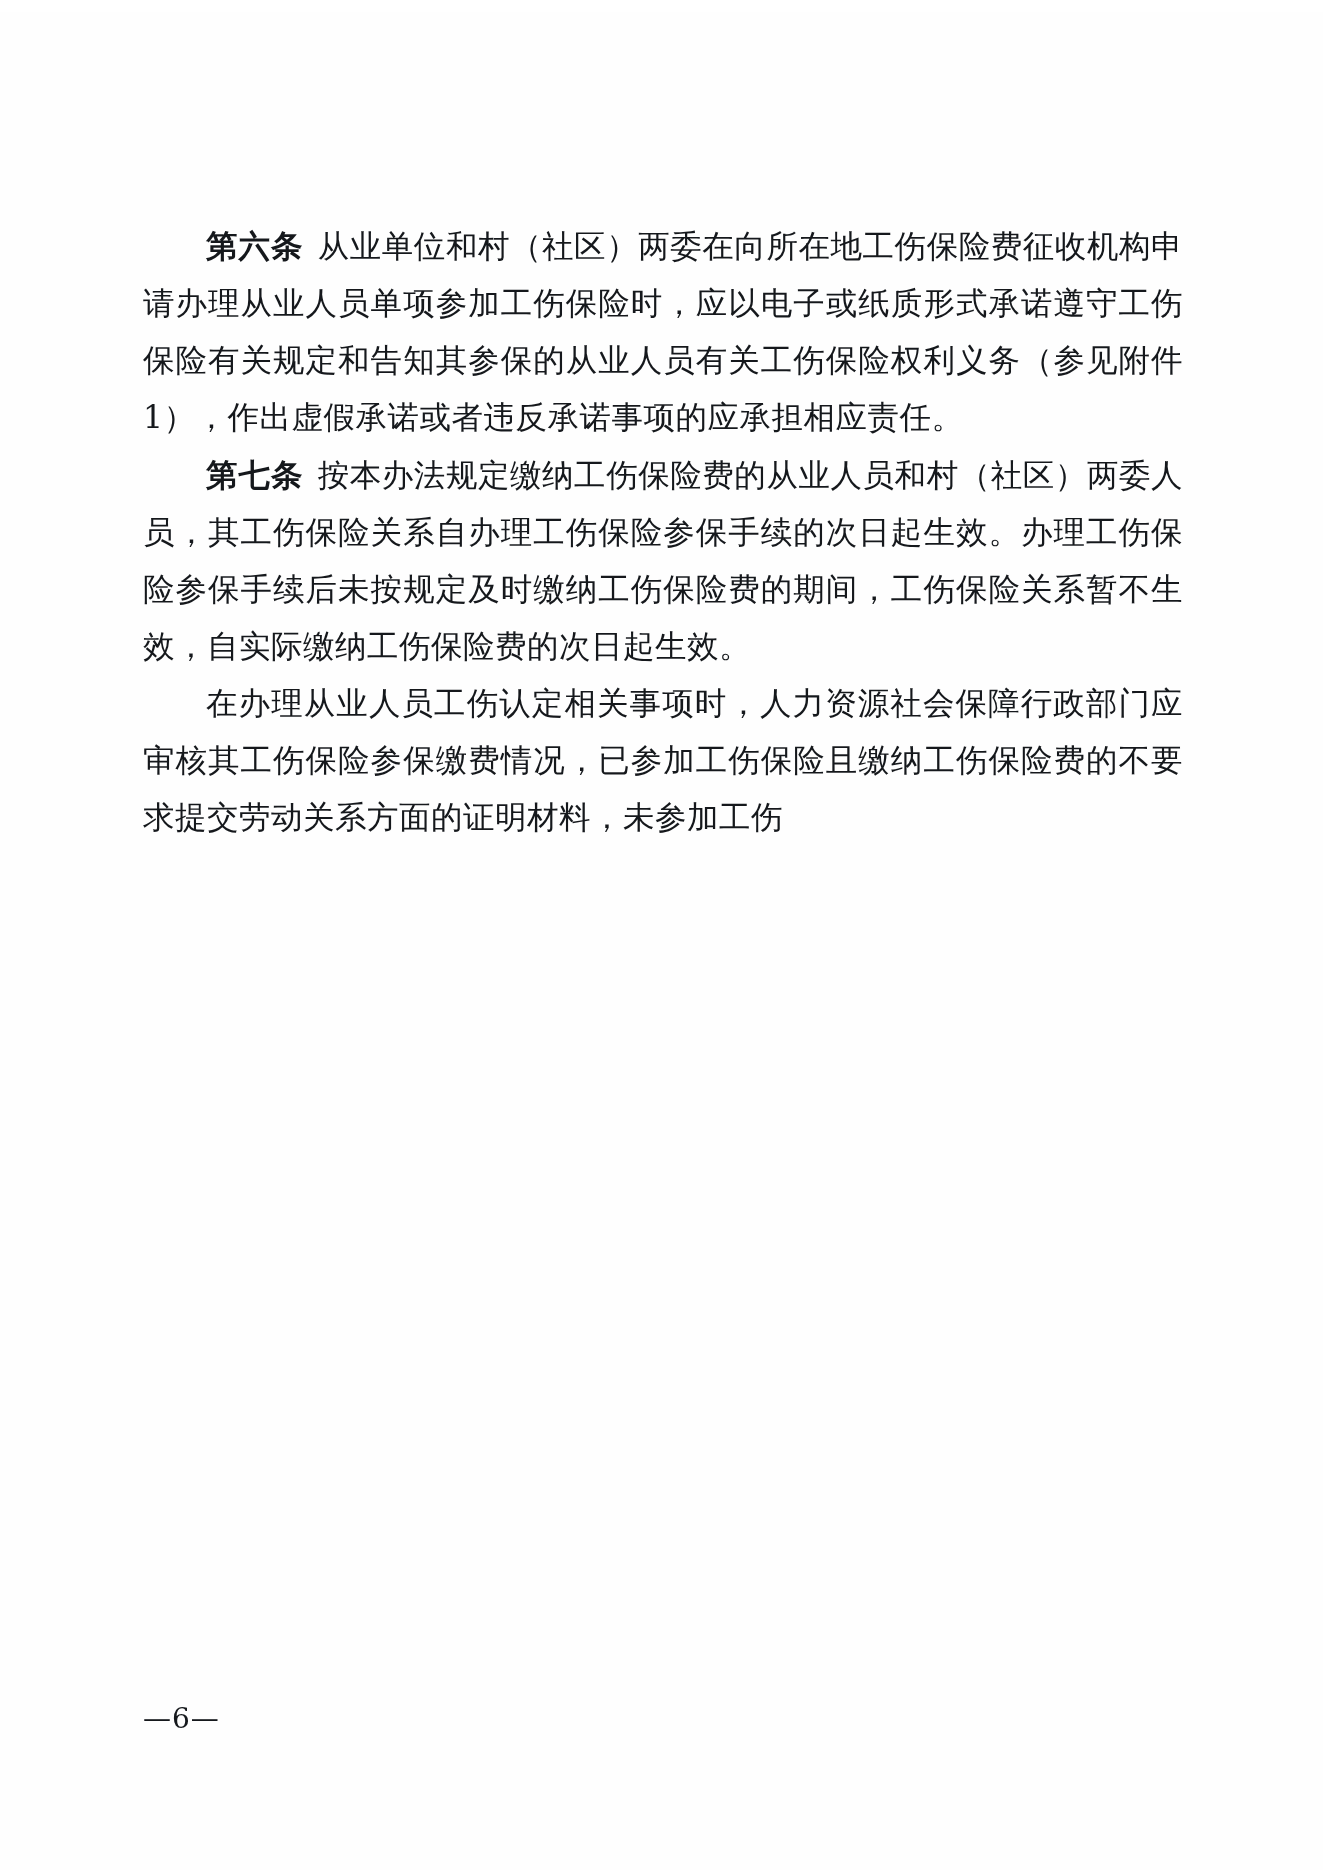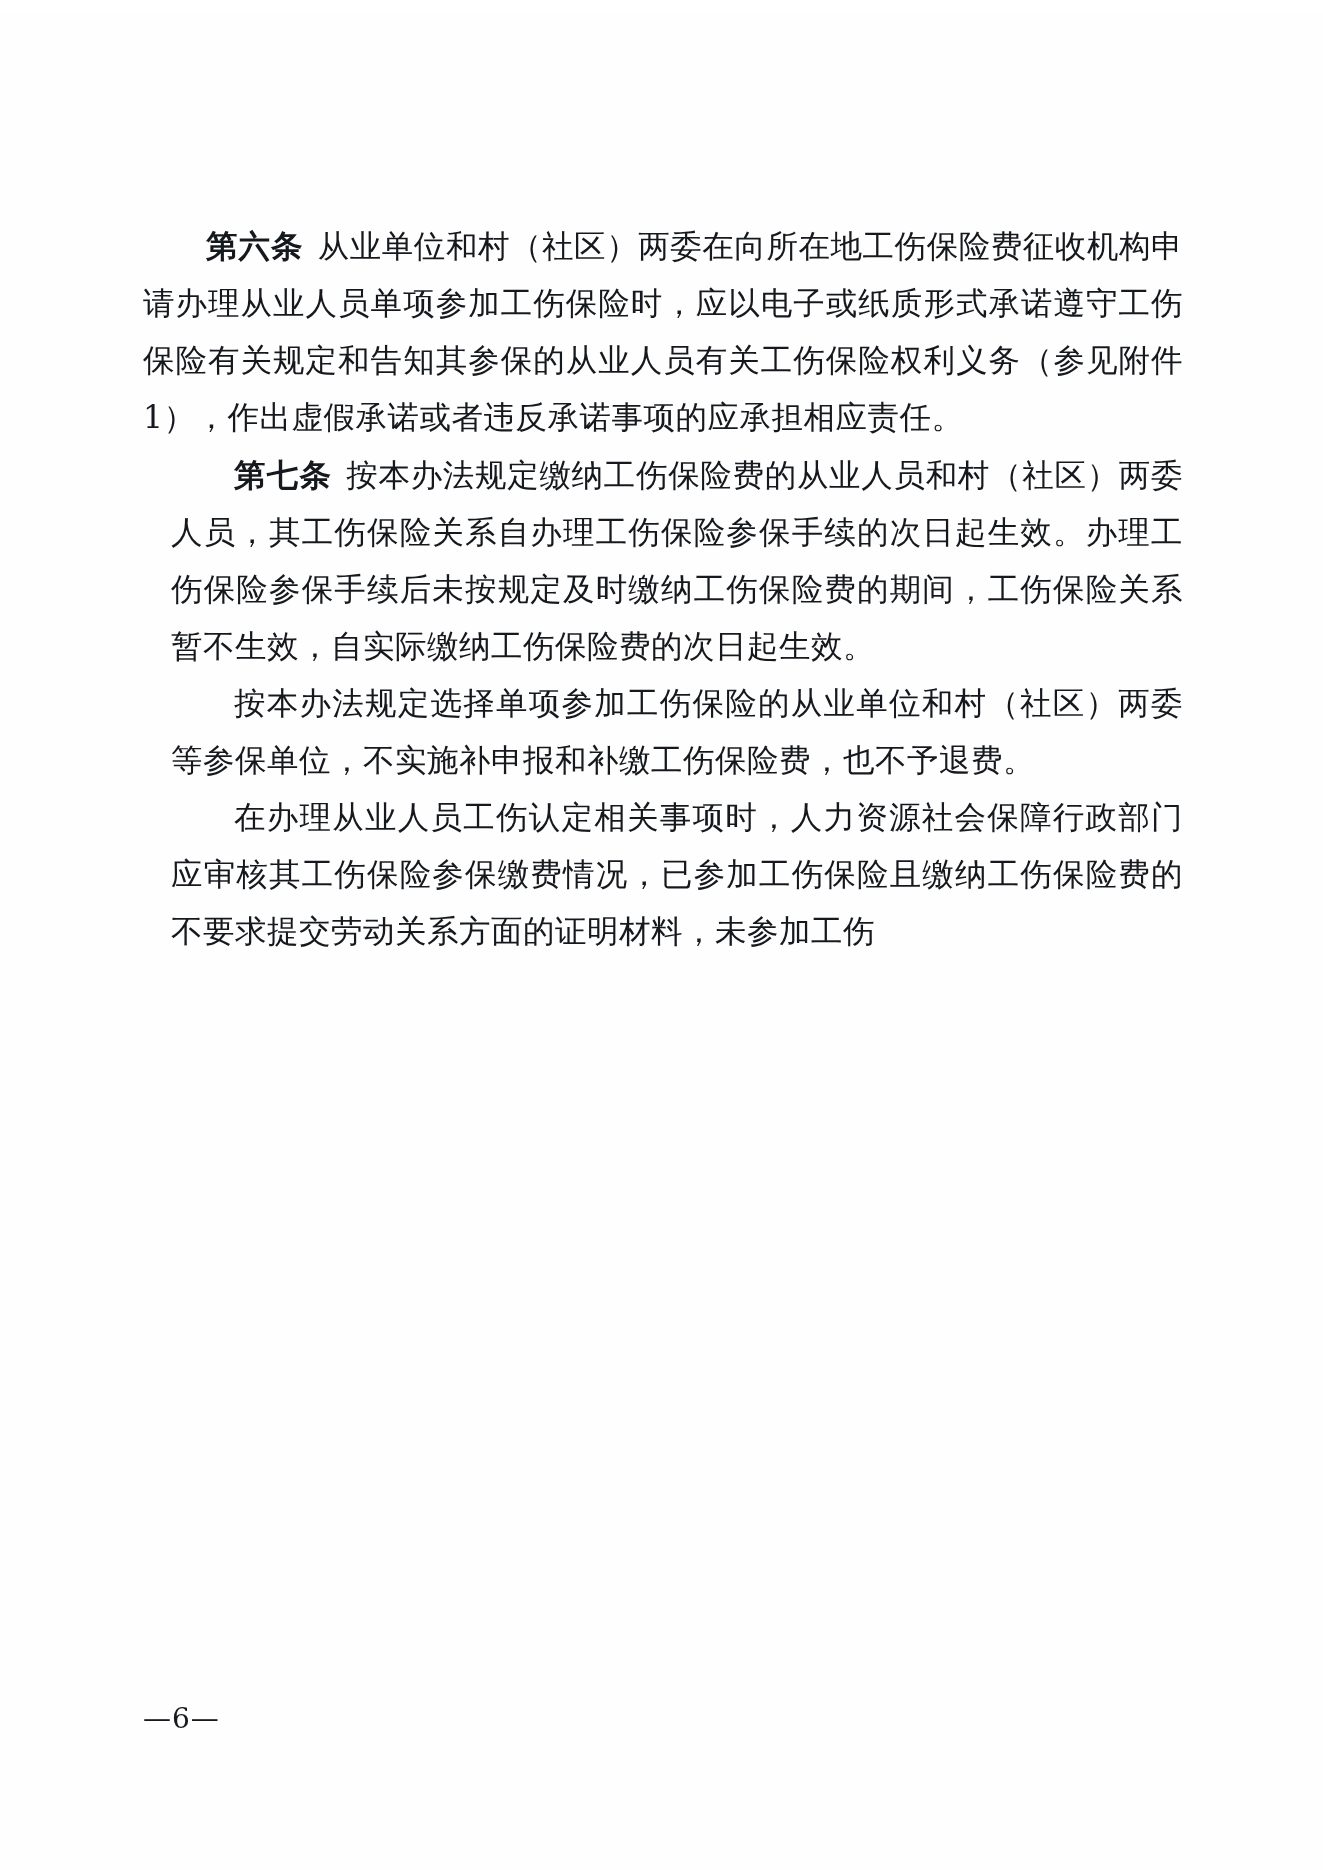--- a/index.html
+++ b/index.html
@@ -36,21 +36,20 @@
     letter-spacing: 0.5px;
     text-align: justify;
     text-justify: inter-character;
     margin: 0 0 0 0;
     text-indent: 63px;
     color: #15181c;
     font-weight: 400;
   }
   .para + .para {
     margin-top: 0px;
-    margin-left: 28px;
   }
   .para .lead {
     font-weight: 700;
     letter-spacing: 1px;
   }
   .para .lead-gap {
     display: inline-block;
     width: 14px;
   }
   .footer {
@@ -74,23 +73,20 @@
   <div class="content">
 
     <p class="para">
       <span class="lead">第六条</span><span class="lead-gap"></span><span>从业单位和村（社区）两委在向所在地工伤保险费征收机构申请办理从业人员单项参加工伤保险时，应以电子或纸质形式承诺遵守工伤保险有关规定和告知其参保的从业人员有关工伤保险权利义务（参见附件 1），作出虚假承诺或者违反承诺事项的应承担相应责任。</span>
     </p>
 
     <p class="para">
       <span class="lead">第七条</span><span class="lead-gap"></span><span>按本办法规定缴纳工伤保险费的从业人员和村（社区）两委人员，其工伤保险关系自办理工伤保险参保手续的次日起生效。办理工伤保险参保手续后未按规定及时缴纳工伤保险费的期间，工伤保险关系暂不生效，自实际缴纳工伤保险费的次日起生效。</span>
     </p>
 
-    <p class="para">
-      <span>按本办法规定选择单项参加工伤保险的从业单位和村（社区）两委等参保单位，不实施补申报和补缴工伤保险费，也不予退费。</span>
-    </p>
 
 
     <p class="para">
       <span>在办理从业人员工伤认定相关事项时，人力资源社会保障行政部门应审核其工伤保险参保缴费情况，已参加工伤保险且缴纳工伤保险费的不要求提交劳动关系方面的证明材料，未参加工伤</span>
     </p>
 
   </div>
 
   <div class="footer">
     <span class="pageno">—6—</span>

